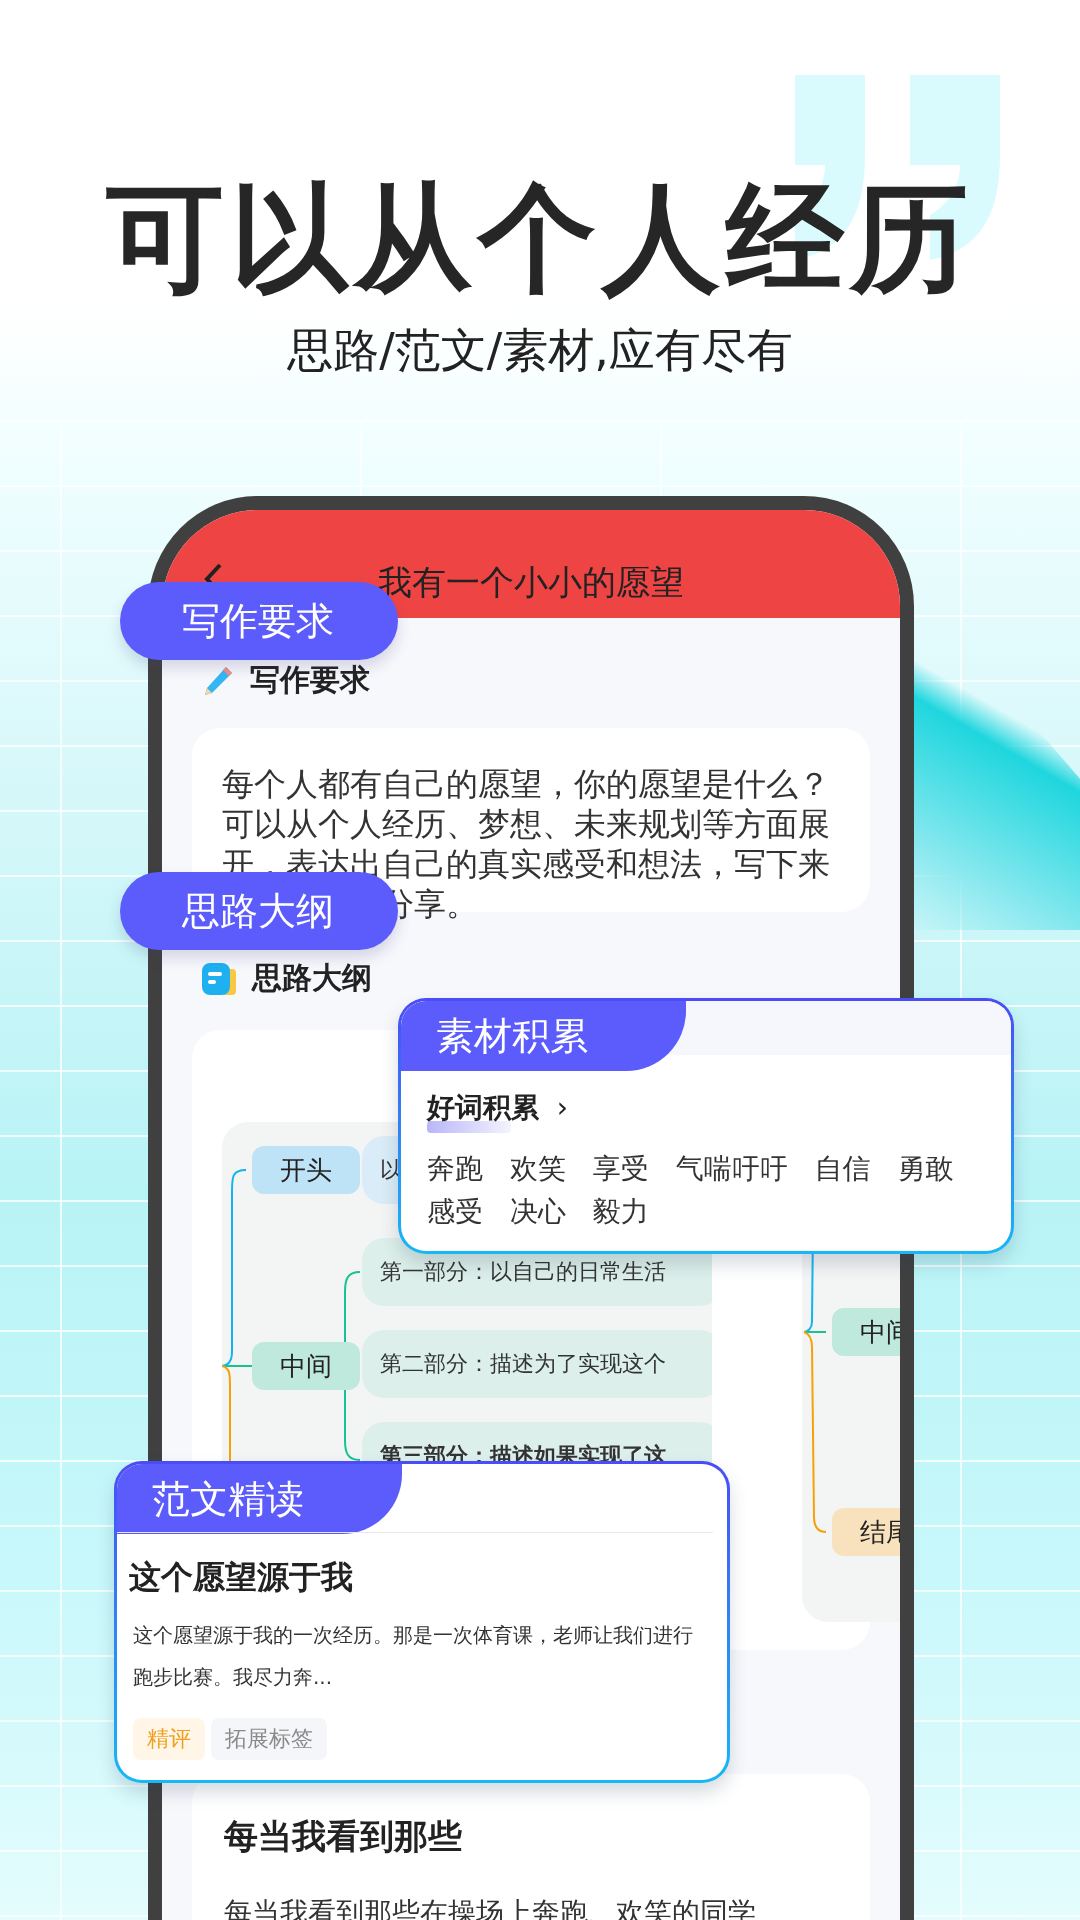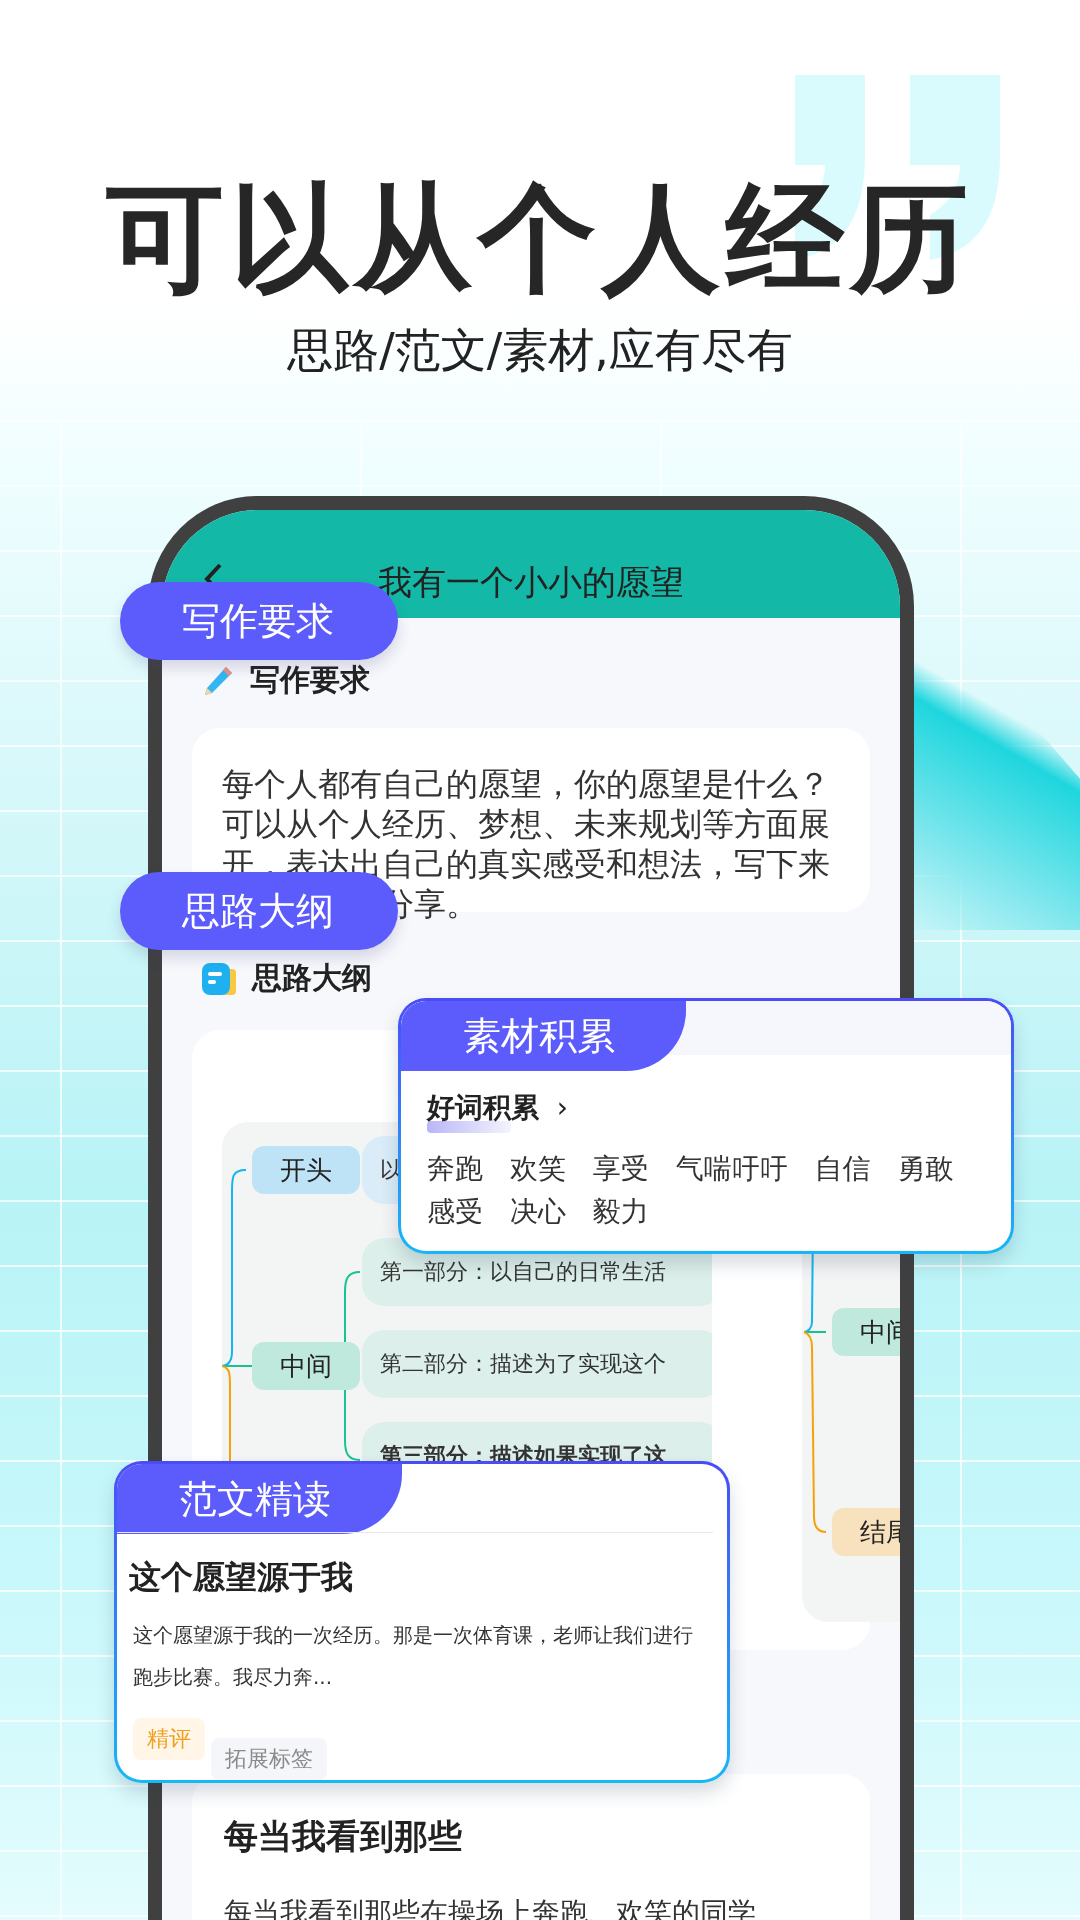--- a/index.html
+++ b/index.html
@@ -38,21 +38,21 @@
   }
   .phone {
     position: absolute; left: 148px; top: 496px; width: 766px; height: 1500px;
     background: #404040; border-radius: 110px 110px 0 0;
   }
   .screen {
     position: absolute; left: 14px; top: 14px; right: 14px; bottom: 0;
     background: #f7f8fc; border-radius: 96px 96px 0 0; overflow: hidden;
   }
   .navbar {
-    position: absolute; left: 0; right: 0; top: 0; height: 108px; background: #14b8a6;
+    position: absolute; left: 0; right: 0; top: 0; height: 108px; background: #ef4444;
   }
   .back {
     position: absolute; left: 40px; top: 52px; font-size: 38px; color: #222;
   }
   .nav-title {
     position: absolute; left: 0; right: 0; top: 50px; text-align: center;
     font-size: 34px; color: #222; font-weight: 500;
   }
   .sec-head { position: absolute; left: 38px; display: flex; align-items: center; gap: 14px; }
   .sec-head .lbl { font-size: 30px; font-weight: bold; color: #222; }
@@ -103,40 +103,40 @@
   .float-card {
     position: absolute; background: #fff; border-radius: 28px;
     border: 3px solid transparent;
     background-image: linear-gradient(#fff, #fff), linear-gradient(180deg, #4a4cf7, #16b8f5);
     background-origin: border-box; background-clip: padding-box, border-box;
     box-shadow: 0 10px 18px rgba(40,60,90,0.18); overflow: hidden;
   }
   .tab-head {
     position: absolute; left: 0; top: 0; width: 285px; height: 70px;
     background: #5b5cfb; color: #fff; font-size: 38px; line-height: 70px;
-    padding-left: 62px; border-radius: 0 0 60px 0;
+    padding-left: 35px; border-radius: 0 0 60px 0;
   }
   .mat-card { left: 398px; top: 998px; width: 616px; height: 256px; }
   .mat-card .strip { position: absolute; left: 0; right: 0; top: 0; height: 54px; background: #f6f7fc; }
   .mat-card .sub {
     position: absolute; left: 26px; top: 88px; font-size: 28px; font-weight: bold; color: #222;
   }
   .mat-card .hl { position: absolute; left: 26px; top: 120px; width: 84px; height: 12px;
     background: linear-gradient(90deg, #b9b6f8, rgba(200,198,250,0.2)); border-radius: 4px; }
   .mat-card .words {
     position: absolute; left: 26px; top: 146px; right: 10px; font-size: 28px; line-height: 43px;
     color: #333; word-spacing: 18px;
   }
   .ess-card { left: 114px; top: 1461px; width: 616px; height: 322px; }
   .ess-card .divider { position: absolute; left: 0; right: 14px; top: 68px; height: 1px; background: #e8e8ec; }
   .ess-card .title { position: absolute; left: 12px; top: 92px; font-size: 32px; font-weight: bold; color: #222; }
   .ess-card .body { position: absolute; left: 16px; top: 150px; right: 20px; font-size: 20px; line-height: 42px; color: #333; }
   .tag { position: absolute; top: 254px; height: 42px; line-height: 42px; padding: 0 14px; border-radius: 8px; font-size: 22px; }
   .tag-a { left: 16px; background: #fff6e8; color: #f0a020; }
-  .tag-b { left: 94px; background: #f5f6f9; color: #8a8a8a; margin-top: 20px; }
+  .tag-b { left: 94px; background: #f5f6f9; color: #8a8a8a; }
   svg { display: block; }
 </style>
 </head>
 <body>
 
 <div class="grid"></div>
 
 <svg class="quote" viewBox="0 0 210 185">
   <path d="M0 0 H70 V80 C70 140 50 175 0 185 V140 C25 125 30 105 30 90 H0 Z" fill="#d9fbfd"></path>
   <path d="M115 0 H205 V80 C205 140 185 175 135 185 V140 C160 125 165 105 165 90 H115 Z" fill="#d9fbfd"></path>

